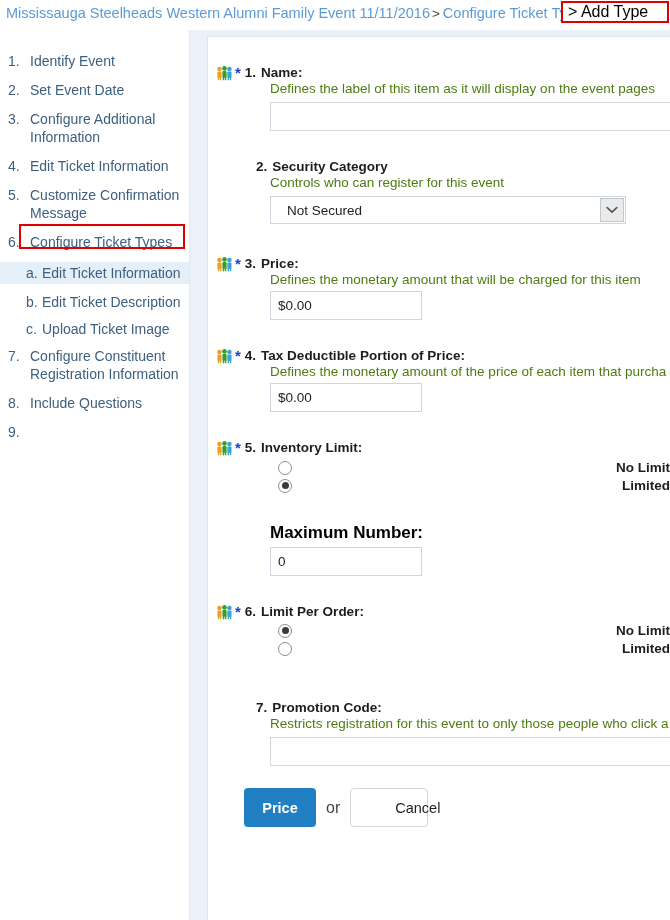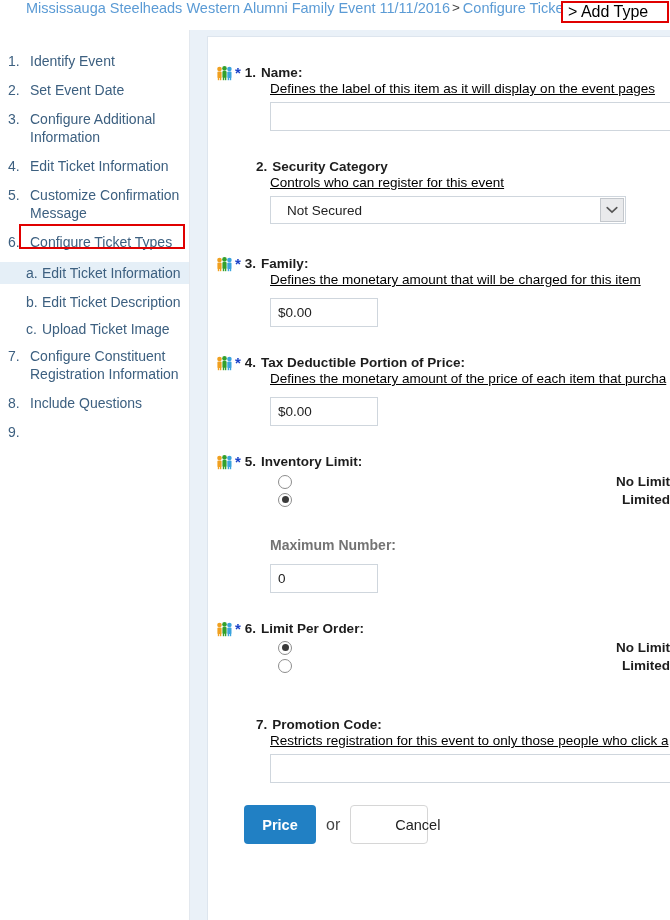--- a/index.html
+++ b/index.html
@@ -9,22 +9,22 @@
     background: #ffffff;
     font-family: "Liberation Sans", sans-serif;
     overflow: hidden;
   }
 
   
   .breadcrumb {
     position: absolute;
     top: 0; left: 0;
     width: 670px; height: 26px;
-    display: flex; 
-    padding-left: 26px;
+    display: flex; align-items: center;
+    padding-left: 6px;
     white-space: nowrap;
     font-size: 14.5px;
     color: #5b9bd5;
   }
   .breadcrumb .crumb-link { color: #5b9bd5; text-decoration: none; }
   .breadcrumb .crumb-sep { color: #444; margin: 0 3px 0 2px; font-size: 13.5px; }
   .crumb-highlight {
     position: absolute;
     left: 561px; top: 1px;
     width: 108px; height: 22px;
@@ -117,39 +117,38 @@
     position: relative; top: 1px;
   }
   .field-title {
     font-size: 13.5px;
     font-weight: bold;
     color: #1d1d1d;
   }
   .field-title.noicon { margin-left: 40px; }
   .field-desc {
     font-size: 13.5px;
-    color: #000000;
+    color: #4d7c0f;
     margin-left: 54px;
     margin-top: 1px;
     white-space: nowrap;
-    text-decoration: underline;
   }
 
   input[type="text"] {
     font-family: "Liberation Sans", sans-serif;
     font-size: 13.5px;
     color: #222;
     border: 1px solid #cfd6dd;
     background: #fff;
     padding: 4px 7px;
     outline: none;
     height: 29px;
   }
   .inp-wide { margin-left: 54px; margin-top: 6px; width: 420px; }
-  .inp-small { margin-left: 54px; margin-top: 11px; width: 108px; }
+  .inp-small { margin-left: 54px; margin-top: 4px; width: 152px; }
 
   
   .select-wrap {
     margin-left: 54px; margin-top: 6px;
     width: 356px; height: 28px;
     border: 1px solid #cfd6dd;
     background: #fff;
     display: flex; align-items: center;
     position: relative;
   }
@@ -184,21 +183,21 @@
   .radio.on::after {
     content: "";
     width: 7px; height: 7px;
     border-radius: 50%;
     background: #3a3a3a;
   }
   .radio-label { font-size: 13.5px; font-weight: bold; color: #1d1d1d; }
 
   .sub-label {
     margin-left: 54px;
-    font-size: 14px; font-weight: bold; color: #737373;
+    font-size: 17px; font-weight: bold; color: #000000;
   }
 
   
   .btn-row {
     display: flex; align-items: center;
     margin-left: 36px;
   }
   .btn-next {
     background: #2180c4;
     color: #fff;
@@ -360,21 +359,21 @@
               <rect x="6.8" y="10.8" width="1.4" height="3.4" fill="#33a02c"></rect>
               <rect x="8.9" y="10.8" width="1.4" height="3.4" fill="#33a02c"></rect>
           <circle cx="13.4" cy="3" r="2.3" fill="#3aa3dd"></circle>
               <rect x="11.3" y="5.6" width="4.2" height="6.4" rx="1" fill="#3aa3dd"></rect>
               <rect x="11.7" y="11" width="1.4" height="3.2" fill="#3aa3dd"></rect>
               <rect x="13.8" y="11" width="1.4" height="3.2" fill="#3aa3dd"></rect>
         </svg>
       </span>
       <span class="req-star">*</span>
       <span class="field-title">3.</span>
-      <span class="field-title" style="margin-left:5px;">Family:</span>
+      <span class="field-title" style="margin-left:5px;">Price:</span>
     </div>
     <div class="field-desc">Defines the monetary amount that will be charged for this item</div>
     <input type="text" class="inp-small" value="$0.00" style="">
   </div>
 
   <div class="field" style="margin-top:28px;">
     <div class="field-head">
       <span class="people-icon">
         <svg width="17" height="15" viewBox="0 0 17 15">
           <circle cx="3.5" cy="3" r="2.3" fill="#f0a020"></circle>

